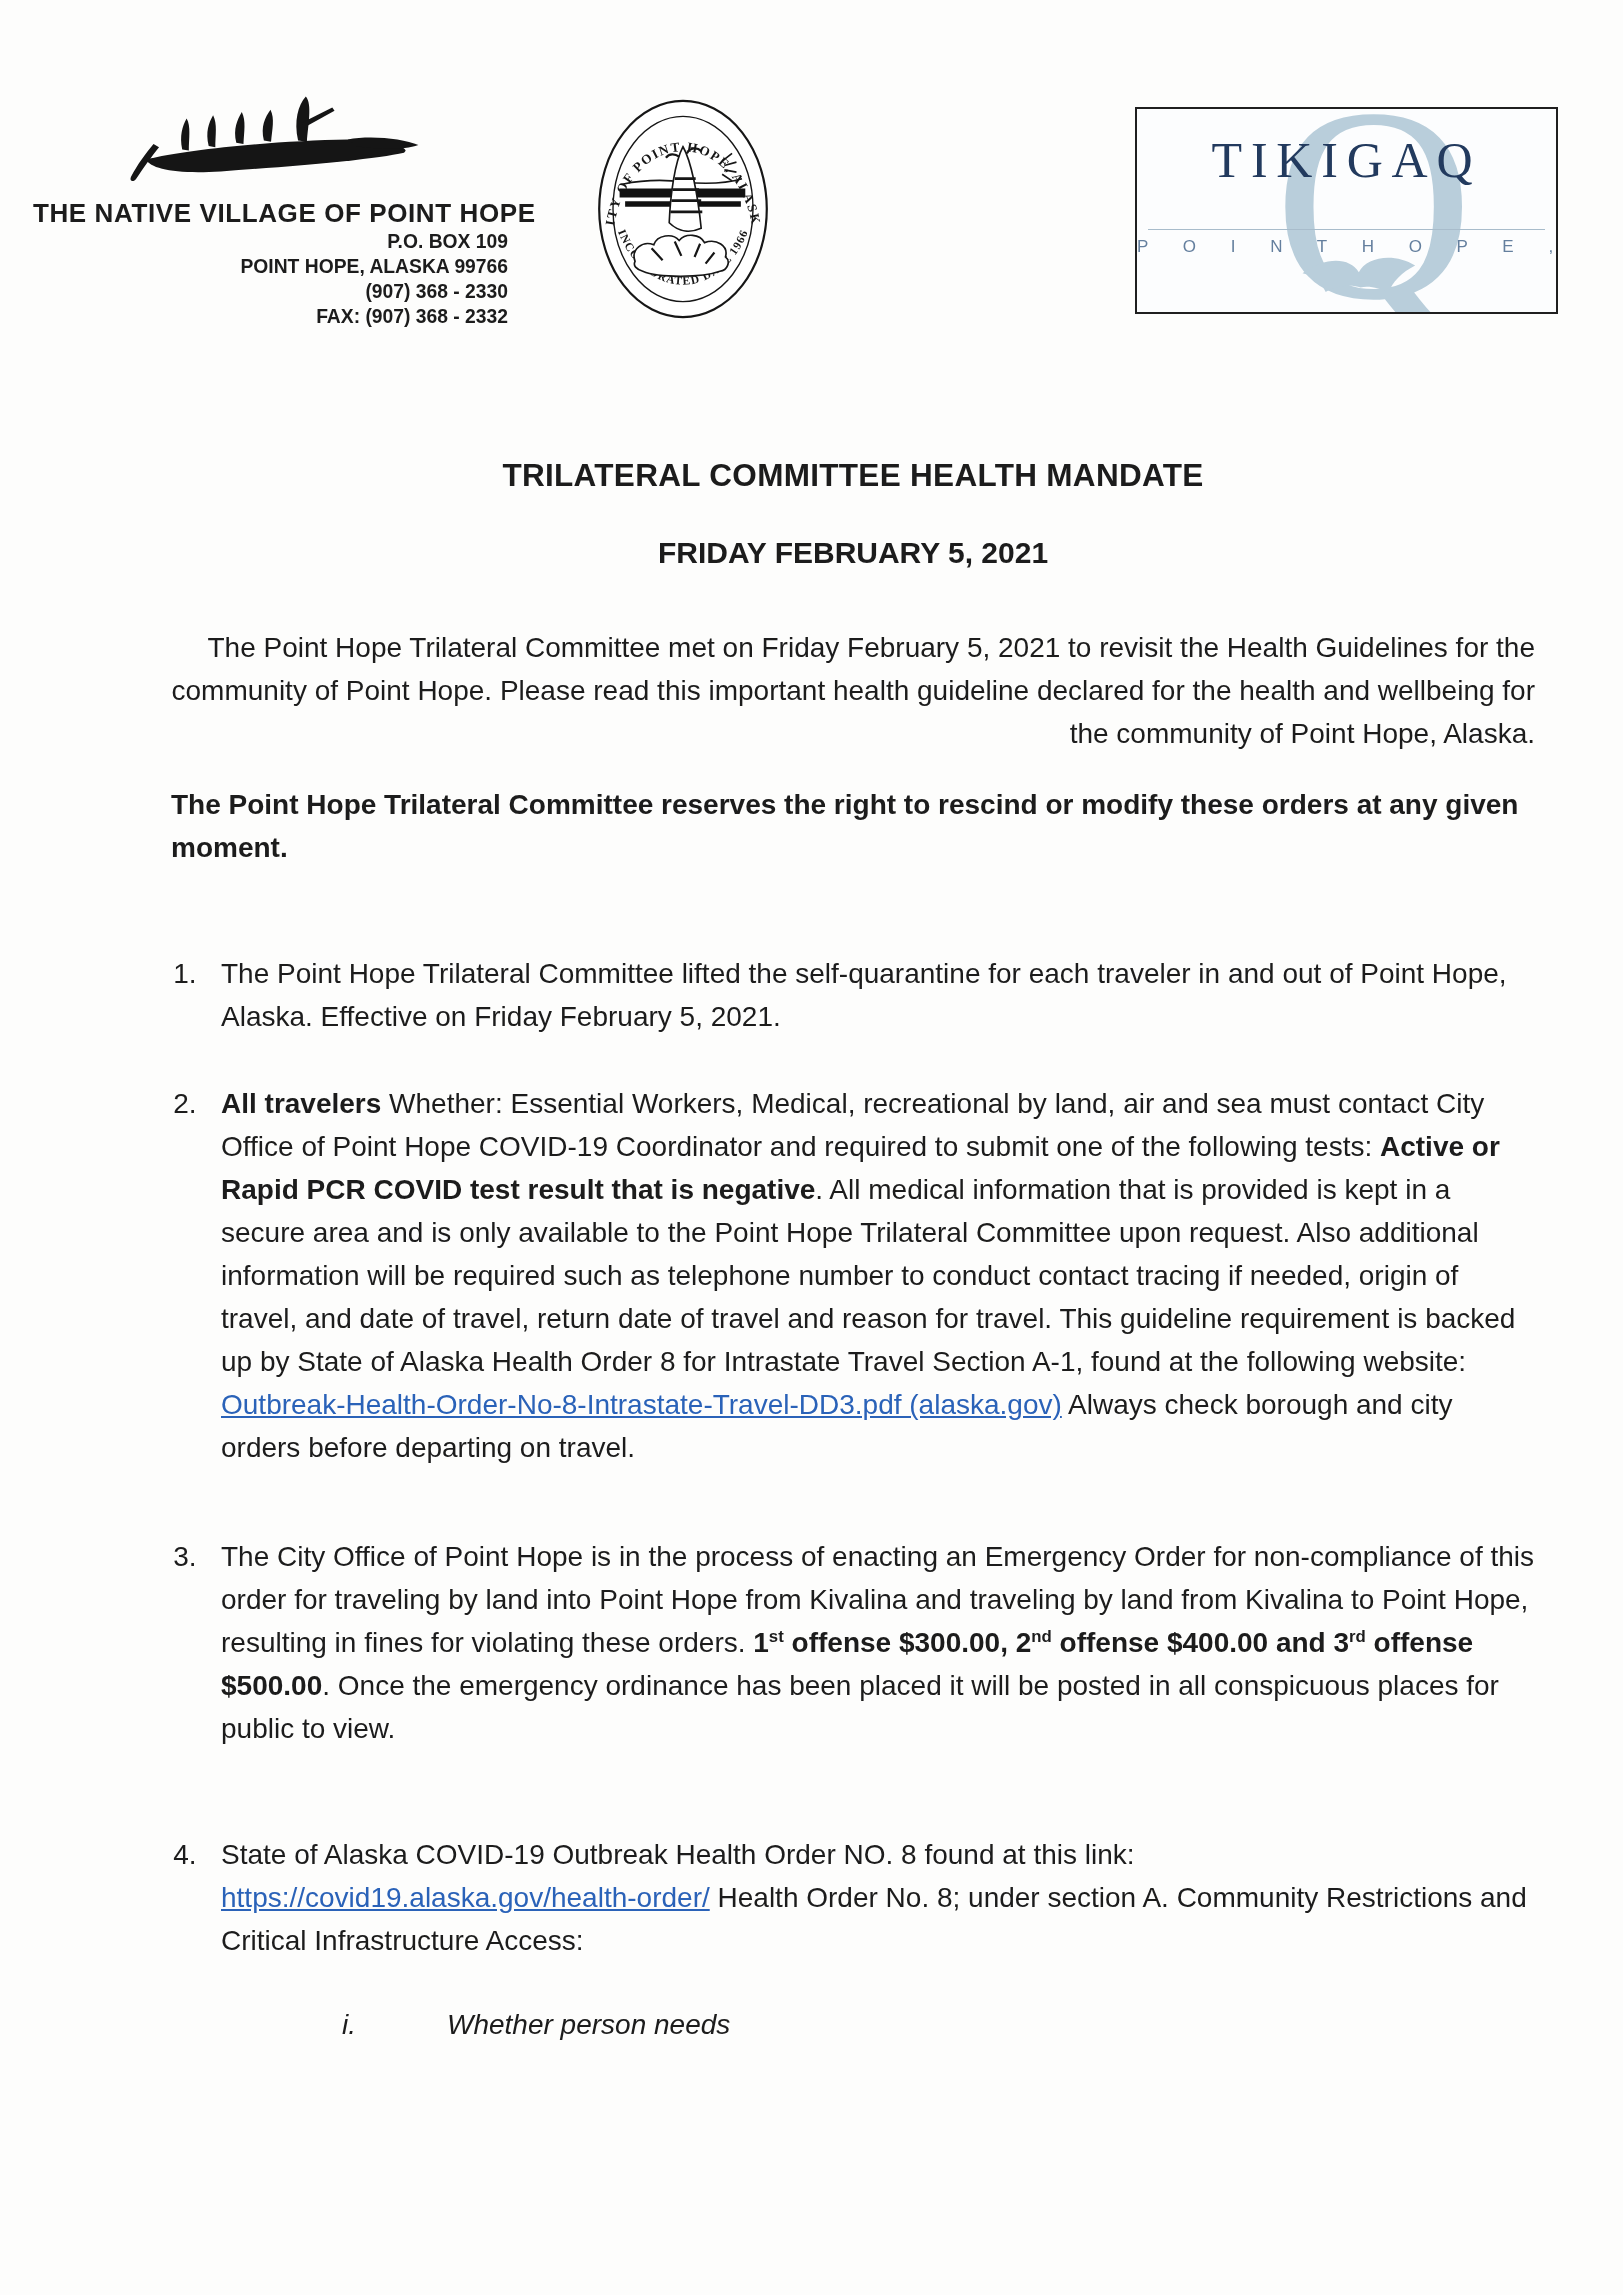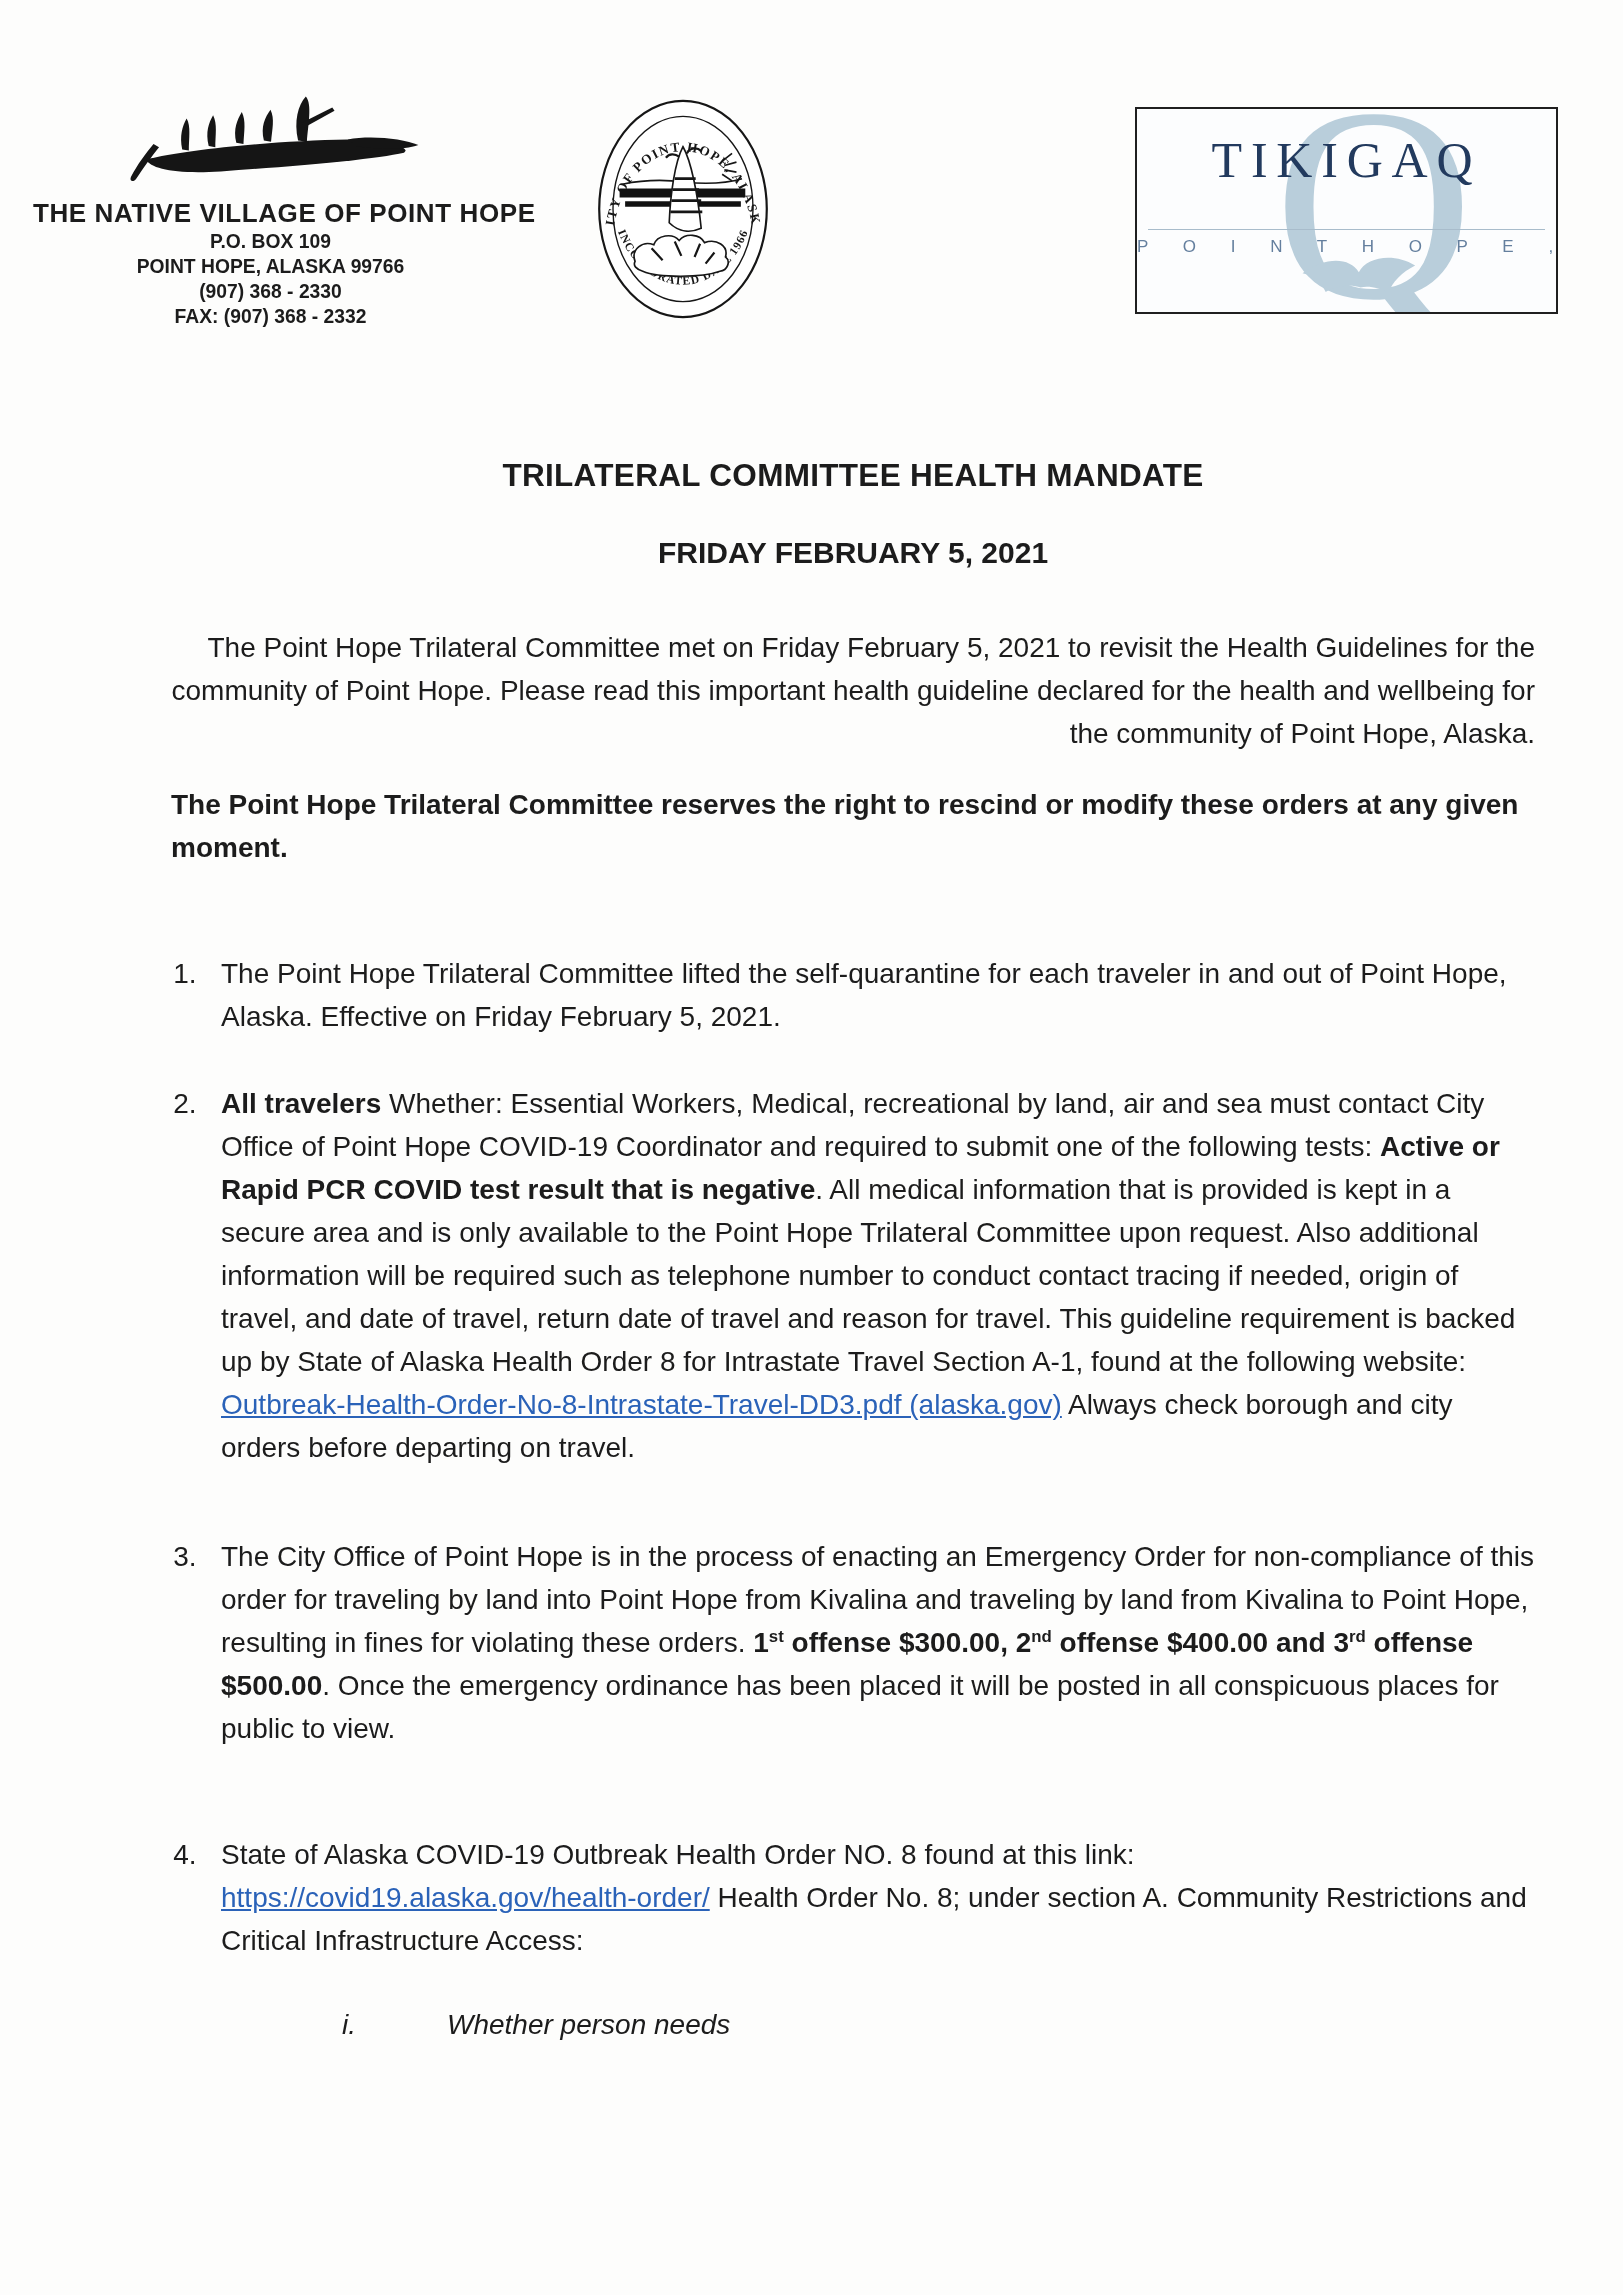--- a/index.html
+++ b/index.html
@@ -9,21 +9,21 @@
     background:#fdfdfc;
     font-family:"Liberation Sans",sans-serif;
     color:#1c1c1c;
     overflow:hidden;
   }
   
   .header{position:relative;height:359px;margin-top:77px;}
   .nv{position:absolute;left:33px;top:16.6px;width:475px;text-align:center;}
   .nv svg{display:block;margin:0 auto;}
   .nv-name{font-size:26px;font-weight:600;letter-spacing:0.6px;margin-top:7.7px;white-space:nowrap;}
-  .nv-line{font-size:19.3px;font-weight:700;line-height:25px;}
+  .nv-line{font-size:19.3px;font-weight:700;line-height:25px;text-align:right;}
   .seal{position:absolute;left:592px;top:19.3px;}
   .co{position:absolute;left:771px;top:52px;width:265px;text-align:center;font-family:"Liberation Serif",serif;font-style:italic;}
   .co-name{font-size:32px;font-weight:600;}
   .co-line{font-size:16px;line-height:23px;}
   .co-line.first{margin-top:8.8px;}
   .tk{position:absolute;left:1135px;top:30px;width:419px;height:203px;border:2.2px solid #1f1f1f;background:#fcfdfe;overflow:hidden;}
   .tk-q{position:absolute;left:137px;top:-43px;font-family:"Liberation Serif",serif;font-size:276px;line-height:1;color:#b9cedb;z-index:1;}
   .tk-name{position:absolute;left:0;top:22px;width:100%;text-align:center;font-family:"Liberation Serif",serif;font-size:50px;letter-spacing:8.8px;color:#223a5e;z-index:2;}
   .tk-rule{position:absolute;left:11px;right:11px;top:120px;border-top:1.1px solid #a8bccb;z-index:2;}
   .tk-sub{position:absolute;left:0;top:128px;width:100%;text-align:center;font-size:17px;letter-spacing:15px;color:#647f9e;z-index:2;white-space:nowrap;}

